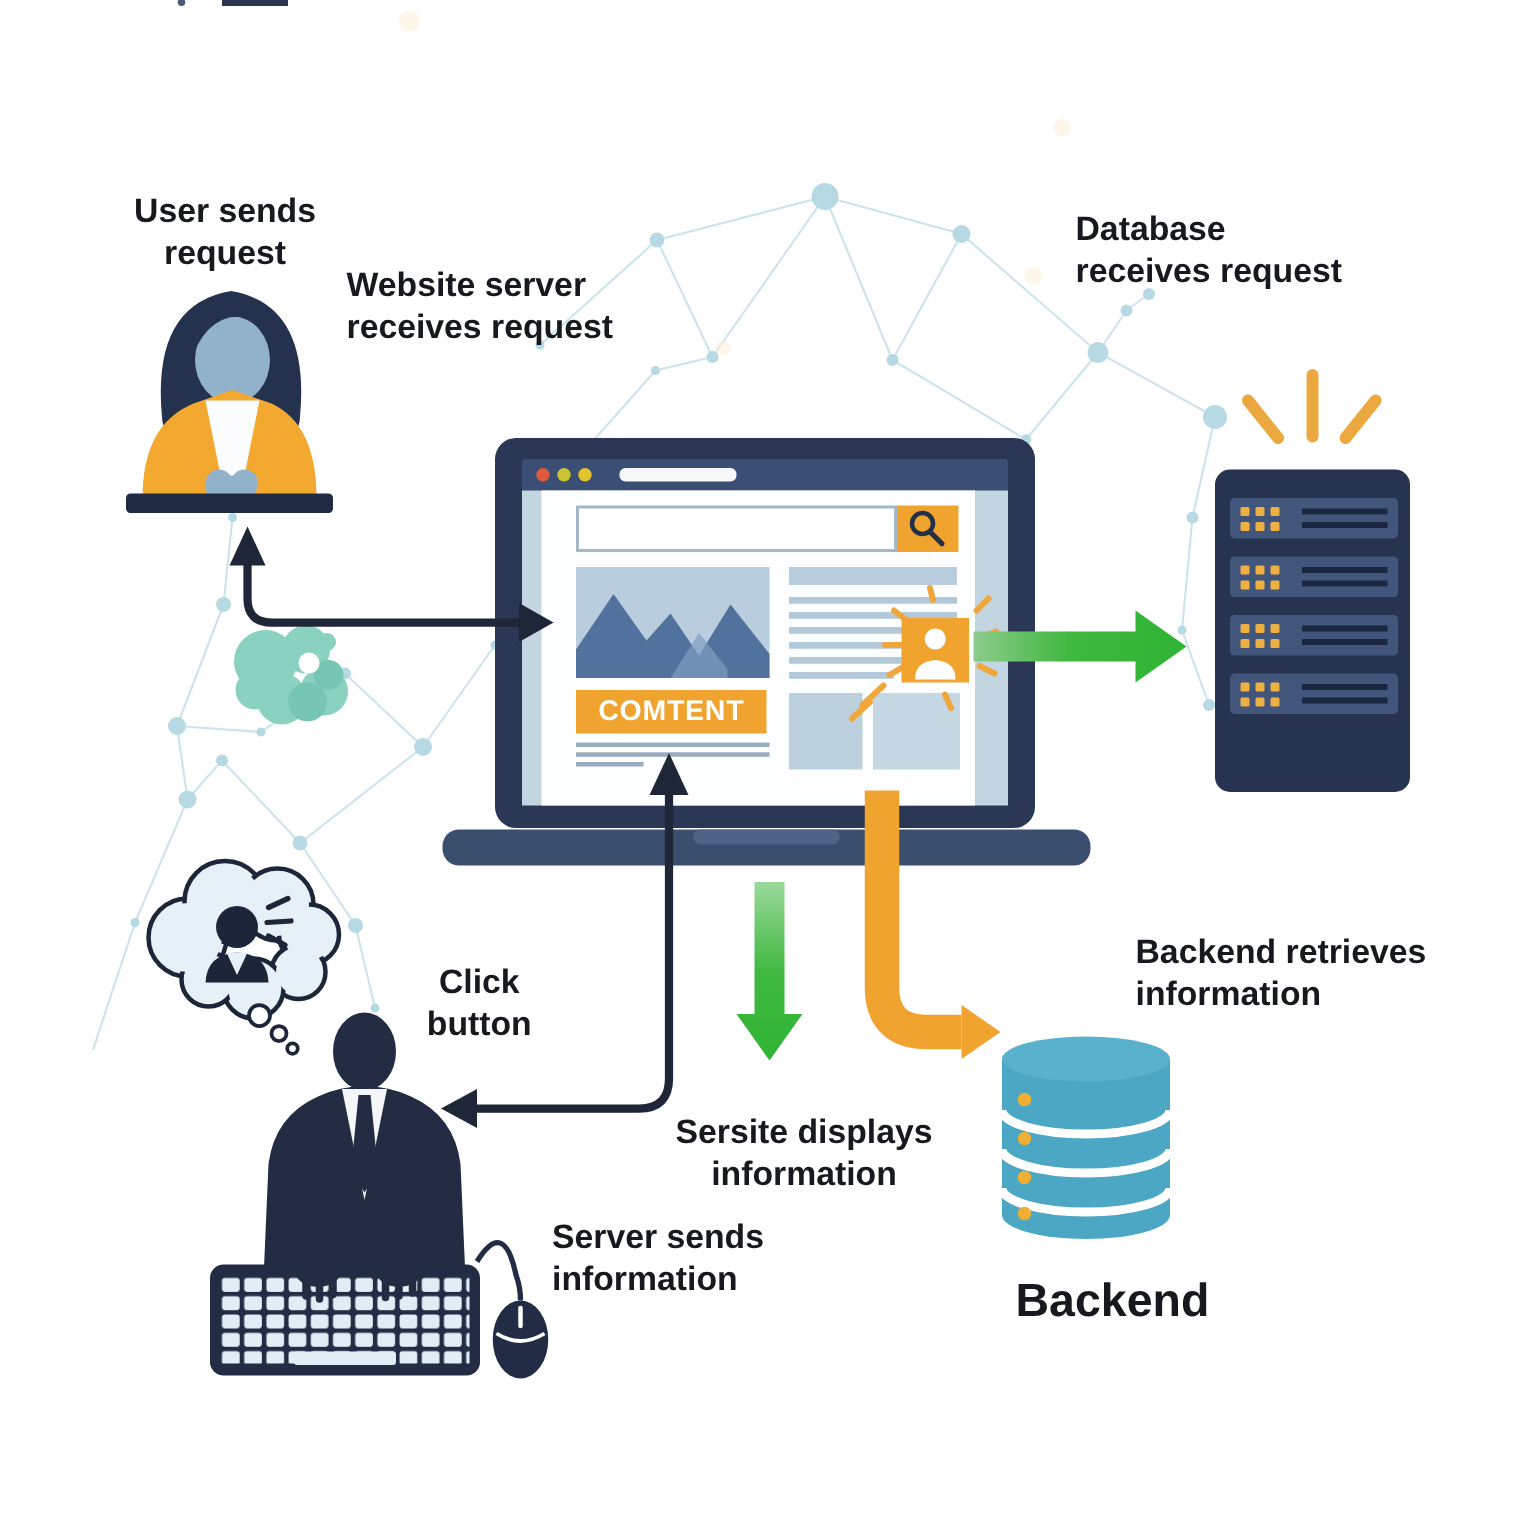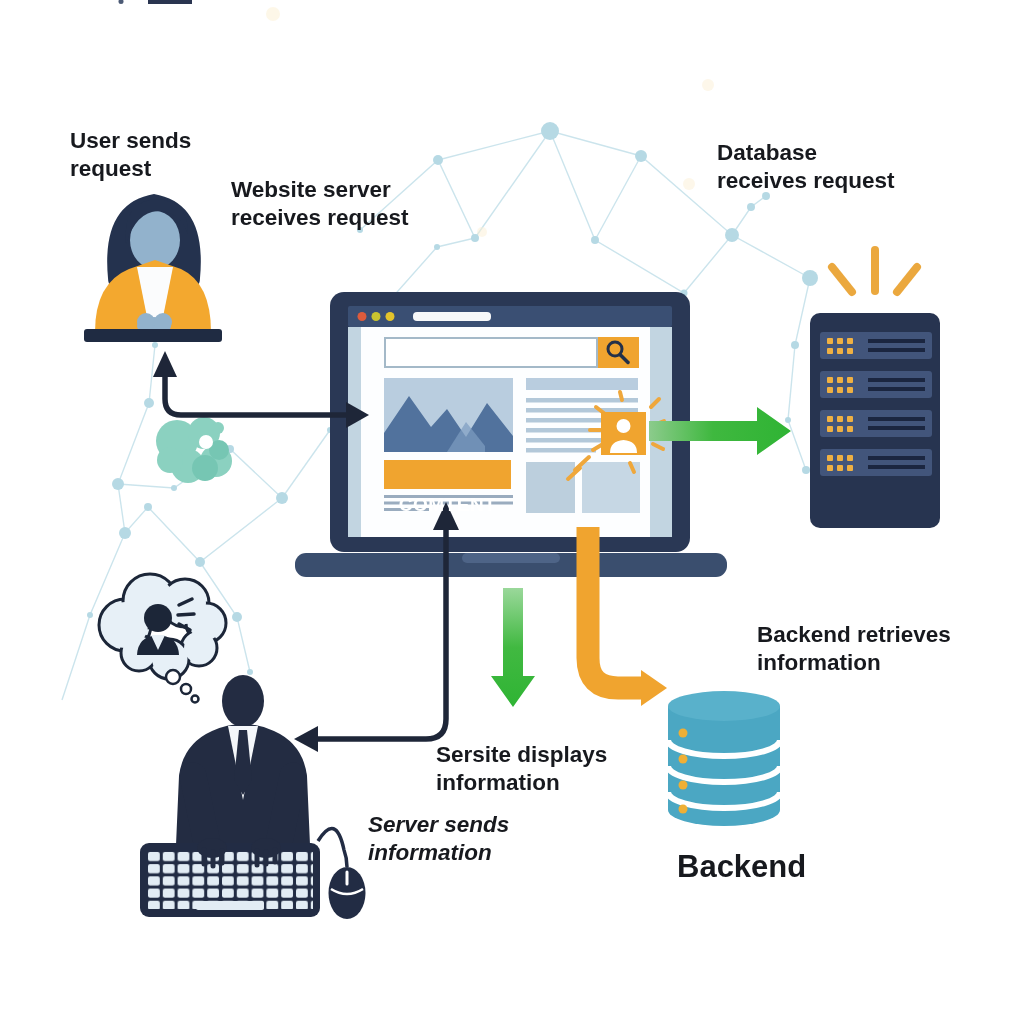--- a/index.html
+++ b/index.html
@@ -1,24 +1,24 @@
 <!DOCTYPE html>
 <html><head>
 <meta charset="utf-8">
 <style>
   html,body{margin:0;padding:0;background:#ffffff;}
   #canvas{position:relative;width:1024px;height:1024px;background:#ffffff;overflow:hidden;
           font-family:"Liberation Sans",sans-serif;}
   #art{position:absolute;left:0;top:0;width:1024px;height:1024px;}
   .label{position:absolute;font-weight:600;font-size:22.5px;line-height:1.24;color:#17191e;
          white-space:pre-line;z-index:5;}
-  .label.center{}
+  .label.center{text-align:center;}
   #content-banner-text{position:absolute;left:384px;top:460px;width:127px;height:29px;
          display:flex;align-items:center;justify-content:center;color:#ffffff;
-         font-weight:700;font-size:19px;letter-spacing:.5px;z-index:5;margin-top:30px;}
+         font-weight:700;font-size:19px;letter-spacing:.5px;z-index:5;}
 </style>
 </head>
 <body>
 
 <div id="canvas">
 
 <svg id="art" viewBox="0 0 1024 1024">
   <defs>
     <linearGradient id="gg" x1="0" y1="0" x2="1" y2="0">
       <stop offset="0" stop-color="#8CCB8C"></stop>
@@ -341,22 +341,24 @@
     <path d="M331,889 Q347,899 363,889" fill="none" stroke="#FFFFFF" stroke-width="2.5"></path>
   </g>
 </svg>
 
   <div class="label center" style="left:70px;top:127px;width:160px;">User sends
 request</div>
   <div class="label" style="left:231px;top:176px;width:220px;">Website server
 receives request</div>
   <div class="label" style="left:717px;top:139px;width:220px;">Database
 receives request</div>
+  <div class="label center" style="left:262px;top:641px;width:115px;">Click
+button</div>
   <div class="label center" style="left:436px;top:741px;width:200px;">Sersite displays
 information</div>
-  <div class="label" style="left:368px;top:811px;width:190px;font-style:italic;">Server sends
+  <div class="label" style="left:368px;top:811px;width:190px;">Server sends
 information</div>
   <div class="label" style="left:757px;top:621px;width:230px;">Backend retrieves
 information</div>
   <div class="label" style="left:677px;top:848px;width:130px;font-size:31px;">Backend</div>
   <div id="content-banner-text">COMTENT</div>
 
 </div>
 
 </body></html>

